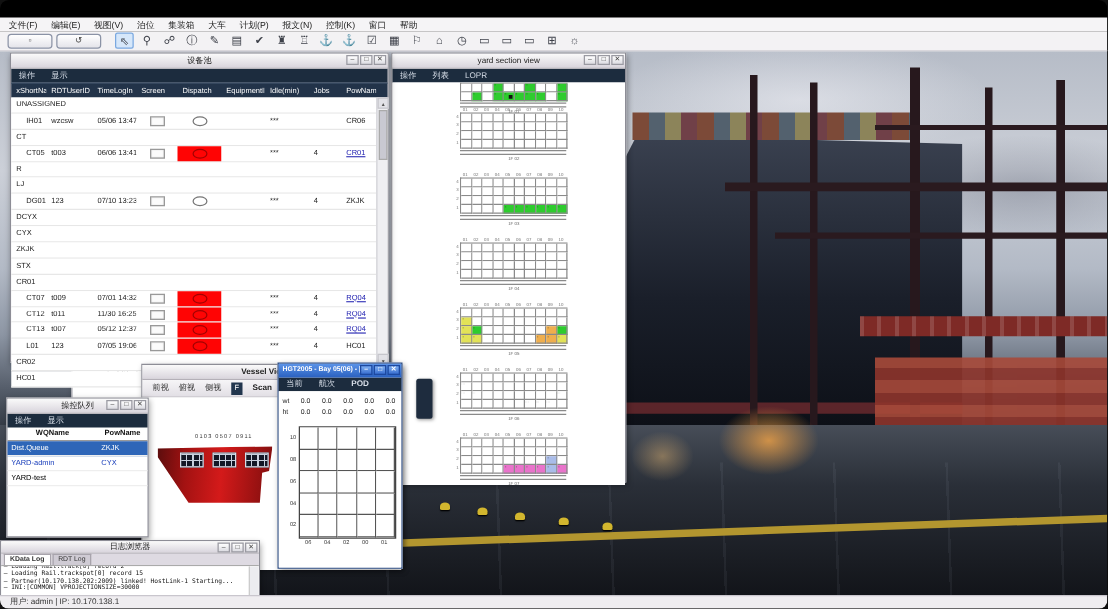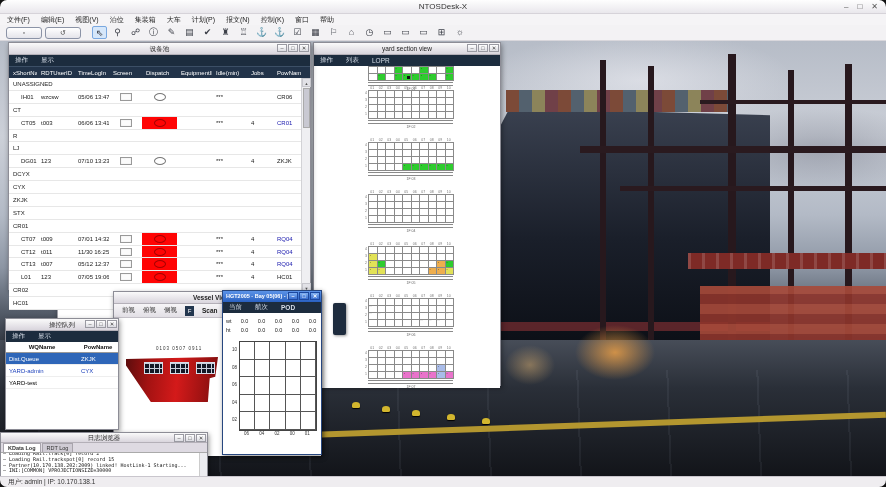--- a/index.html
+++ b/index.html
@@ -186,28 +186,20 @@
     <div class="glow"></div>
     <div class="glow2"></div>
     <div class="curb"></div>
     <div class="bollard" style="left:352px;top:362px;"></div>
     <div class="bollard" style="left:382px;top:366px;"></div>
     <div class="bollard" style="left:412px;top:370px;"></div>
     <div class="bollard" style="left:447px;top:374px;"></div>
     <div class="bollard" style="left:482px;top:378px;"></div>
   </div>
 
-  <div class="titlebar">
-    <span>NTOSDesk-X</span>
-    <span class="tctrls">
-      <span>–</span>
-      <span>□</span>
-      <span>✕</span>
-    </span>
-  </div>
 
   <div class="menubar" id="menubar">
       <span class="menu-item">文件(F)</span>
       <span class="menu-item">编辑(E)</span>
       <span class="menu-item">视图(V)</span>
       <span class="menu-item">泊位</span>
       <span class="menu-item">集装箱</span>
       <span class="menu-item">大车</span>
       <span class="menu-item">计划(P)</span>
       <span class="menu-item">报文(N)</span>

